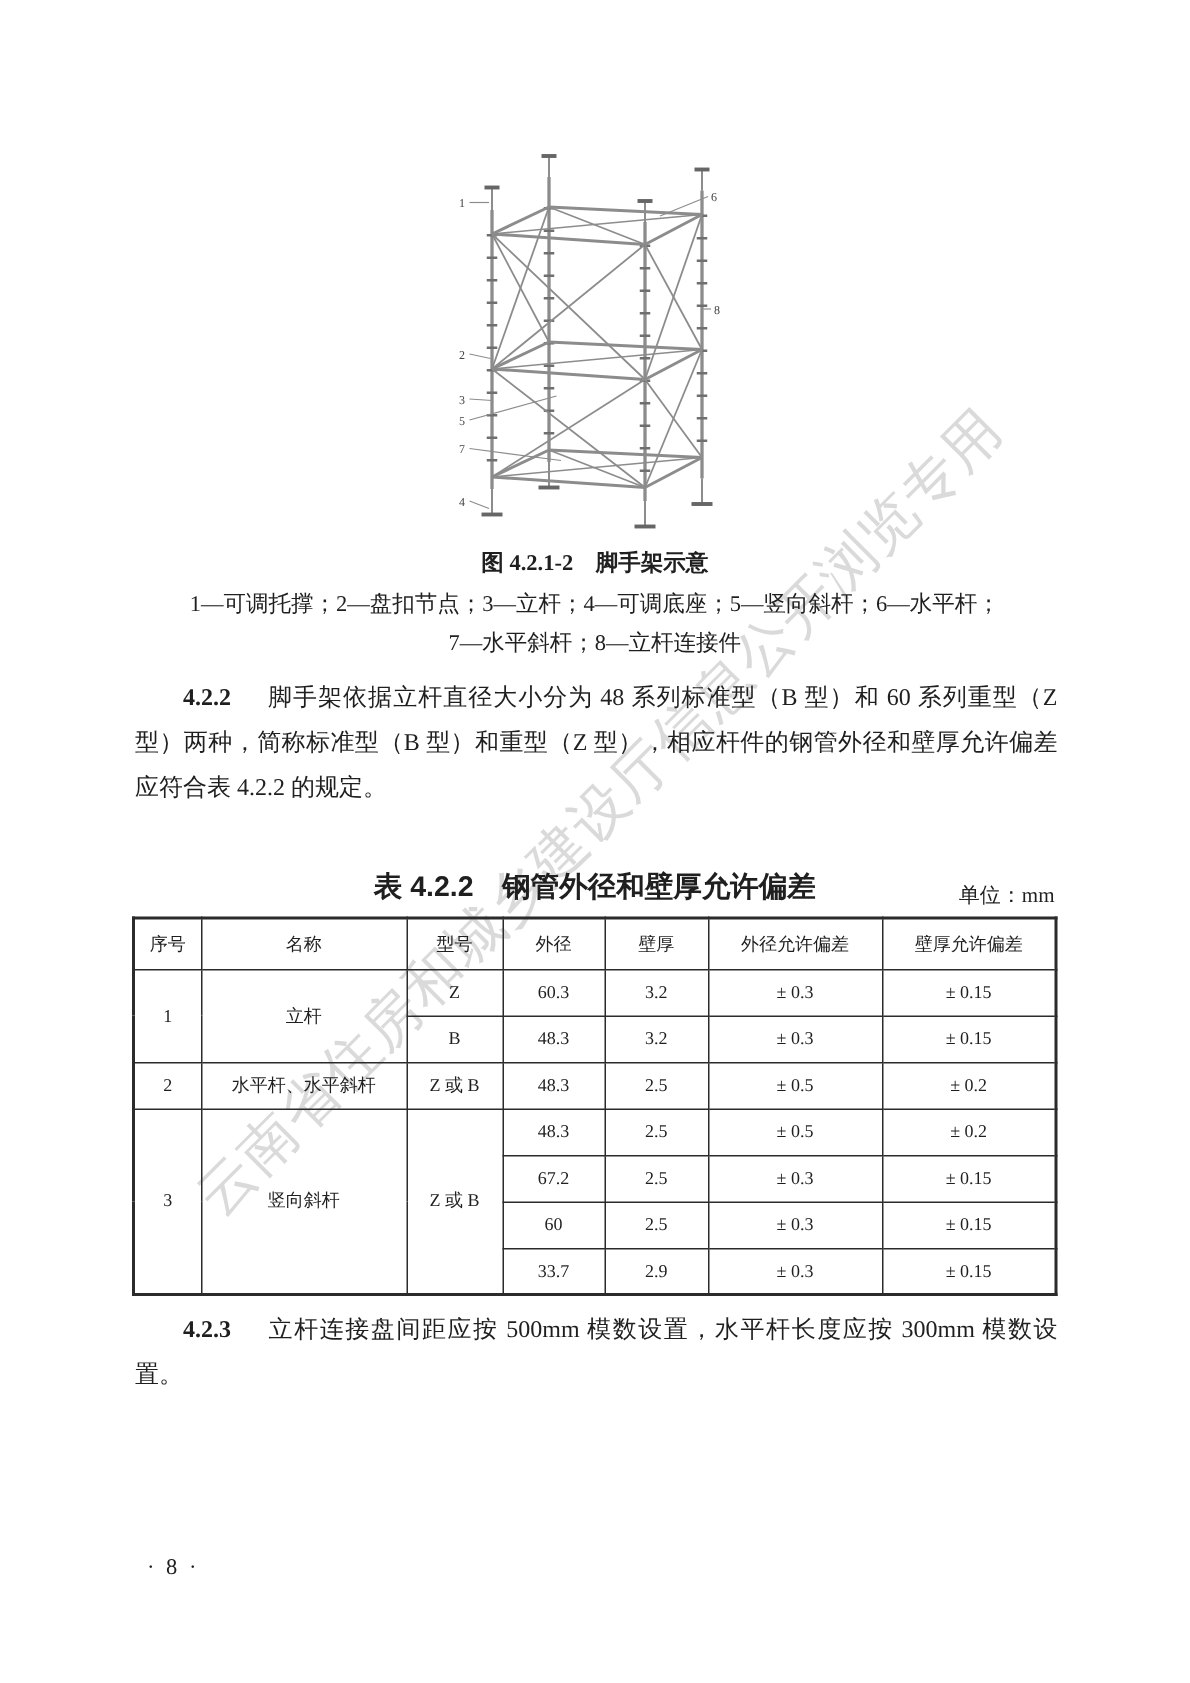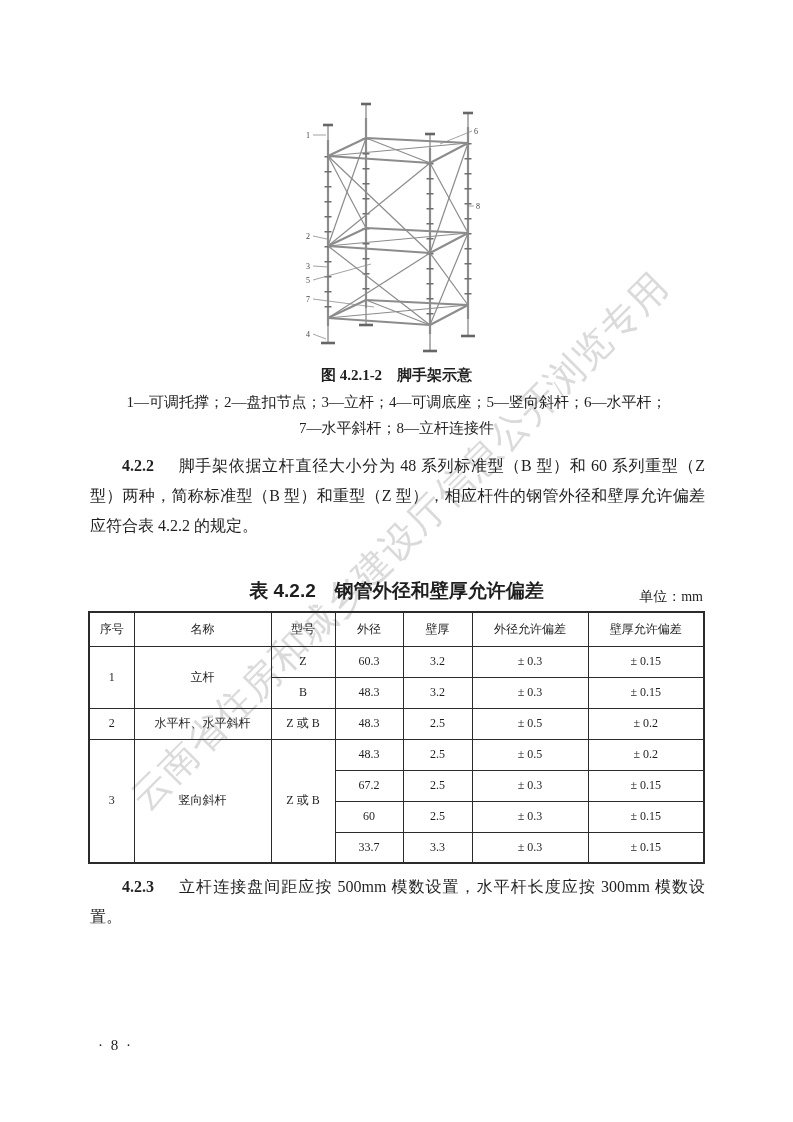--- a/index.html
+++ b/index.html
@@ -236,21 +236,21 @@
         <td>± 0.15</td>
       </tr>
       <tr>
         <td>60</td>
         <td>2.5</td>
         <td>± 0.3</td>
         <td>± 0.15</td>
       </tr>
       <tr>
         <td>33.7</td>
-        <td>3.3</td>
+        <td>2.9</td>
         <td>± 0.3</td>
         <td>± 0.15</td>
       </tr>
     </tbody>
       </table>
 
     <p class="clause clause-423"><span class="clause-num">4.2.3</span><span>立杆连接盘间距应按 500mm 模数设置，水平杆长度应按 300mm 模数设置。</span></p>
 
     <div class="page-number">· 8 ·</div>
 

